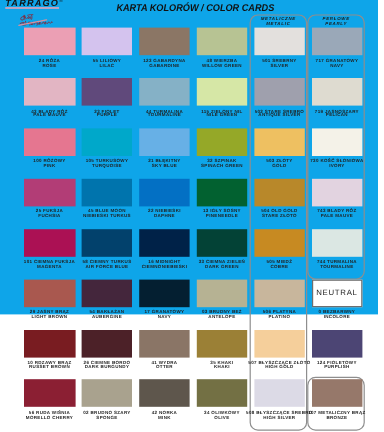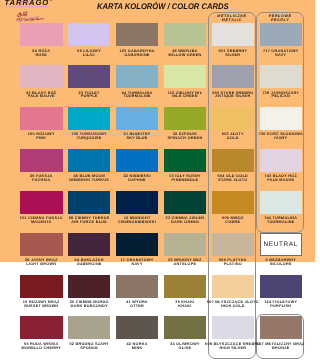--- a/index.html
+++ b/index.html
@@ -1,18 +1,18 @@
 <!DOCTYPE html>
 <html><head>
 <meta charset="utf-8">
 <style>
   html,body{margin:0;padding:0;}
   body{width:315px;height:360px;background:#ffffff;overflow:hidden;
        font-family:"Liberation Sans",sans-serif;-webkit-font-smoothing:antialiased;text-rendering:geometricPrecision;}
-  .page{position:relative;width:315px;height:262px;background:#fdba74;}
+  .page{position:relative;width:315px;height:262px;background:#0ea5e9;}
 
   
   #logo{position:absolute;left:1px;top:-1px;width:78px;height:24px;}
   #logo svg{display:block;}
   #title{position:absolute;display:inline-block;left:96.8px;top:1.5px;font-size:8.2px;font-weight:bold;
       font-style:italic;letter-spacing:0px;color:#111;white-space:nowrap;
       transform:scaleX(0.931);transform-origin:0 0;}
 
   
   .gbox{position:absolute;border:0.9px solid #8e8e8e;border-radius:7px;box-sizing:border-box;}

